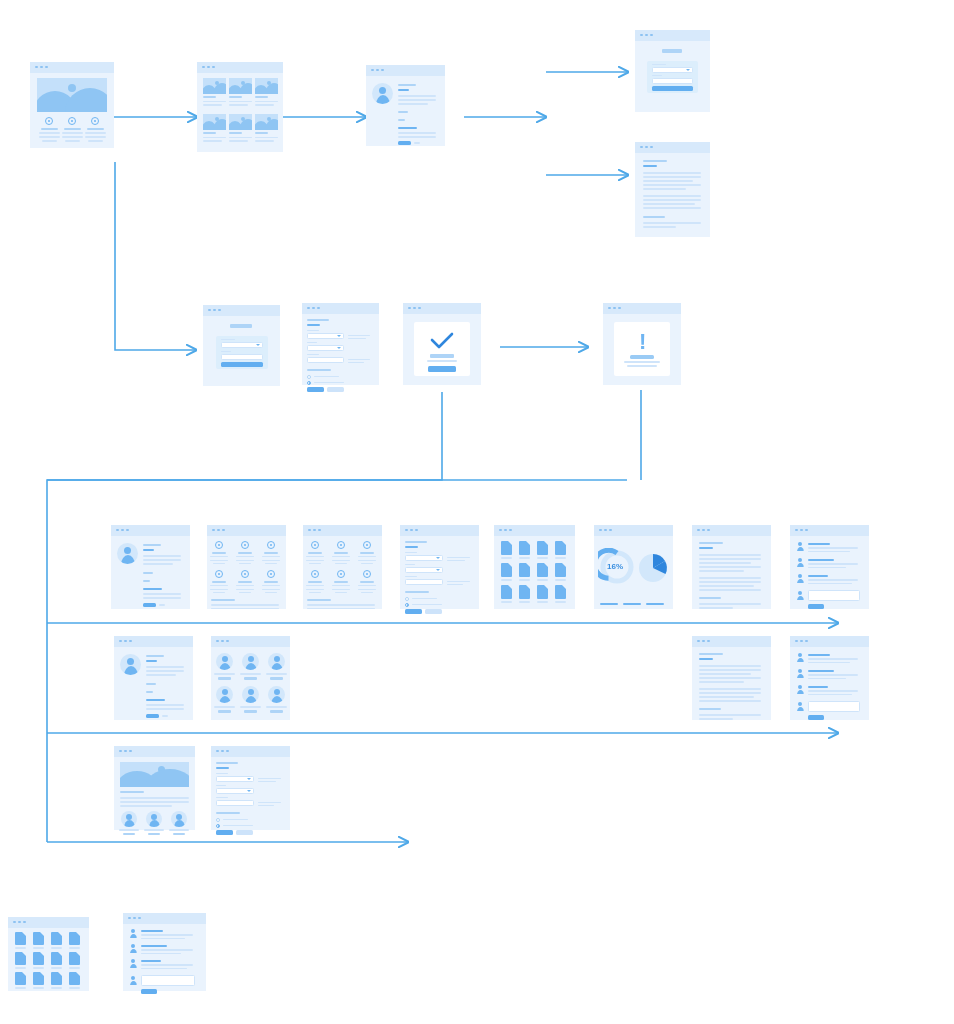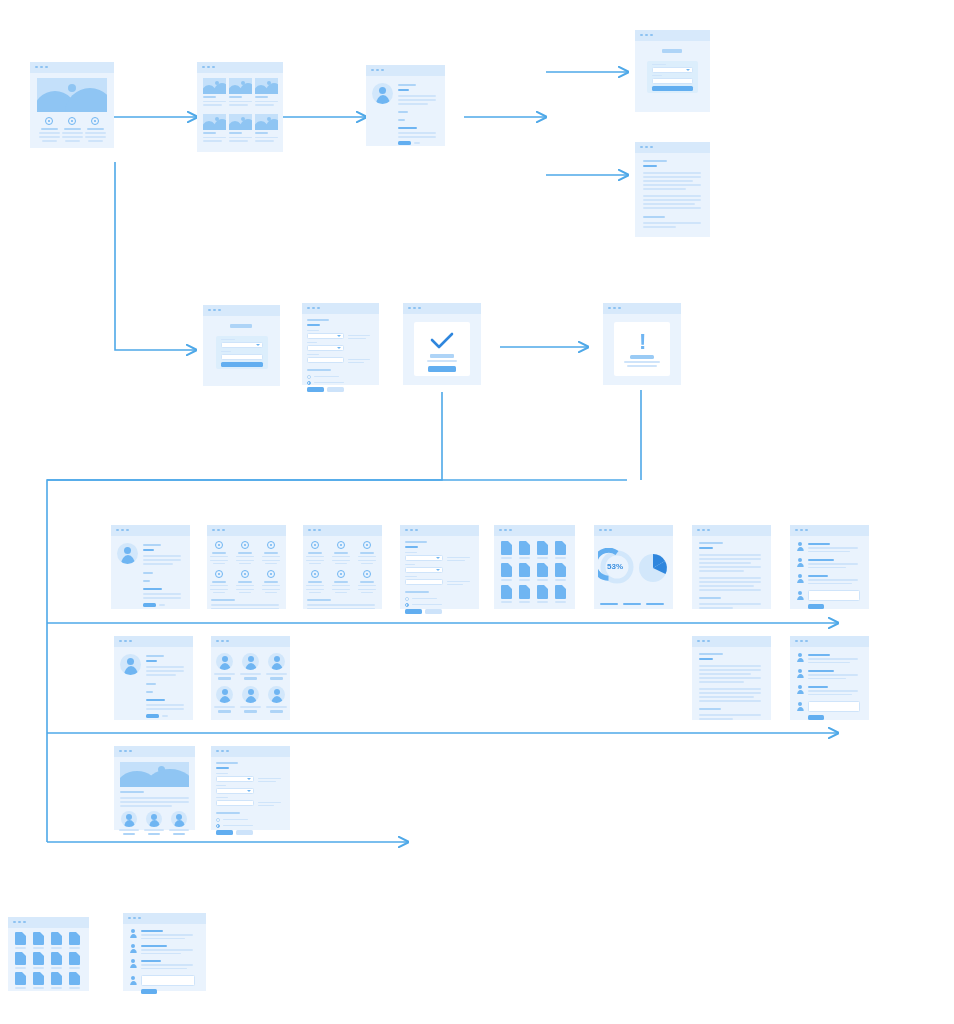--- a/index.html
+++ b/index.html
@@ -590,21 +590,21 @@
           <i></i>
           <i></i>
           <i></i>
         </div>
       </div>
     <div class="body">
       <svg width="38" height="38" viewBox="0 0 38 38" style="position:absolute;left:4px;top:12px;">
         <circle cx="19" cy="19" r="14" fill="none" stroke="#d2e7fb" stroke-width="5"></circle>
         <path d="M 19 5 A 14 14 0 1 0 10.5 30.2" fill="none" stroke="#62aef0" stroke-width="5" stroke-linecap="butt"></path>
       </svg>
-      <div class="pct" style="left:13px;top:26px;font-size:8px;">53%</div>
+      <div class="pct" style="left:13px;top:26px;font-size:8px;">16%</div>
       <svg width="38" height="38" viewBox="0 0 38 38" style="position:absolute;left:40px;top:12px;">
         <circle cx="19" cy="20" r="14" fill="#d2e7fb"></circle>
         <path d="M 19 20 L 19 6 A 14 14 0 0 1 31 13 Z" fill="#2f86dd"></path>
         <path d="M 19 20 L 31 13 A 14 14 0 0 1 31.5 26 Z" fill="#2f86dd"></path>
       </svg>
       <div class="ln s" style="left:6px;top:67px;width:18px;height:2.4px;"></div>
       <div class="ln s" style="left:29px;top:67px;width:18px;height:2.4px;"></div>
       <div class="ln s" style="left:52px;top:67px;width:18px;height:2.4px;"></div>
     </div>
   </div>

